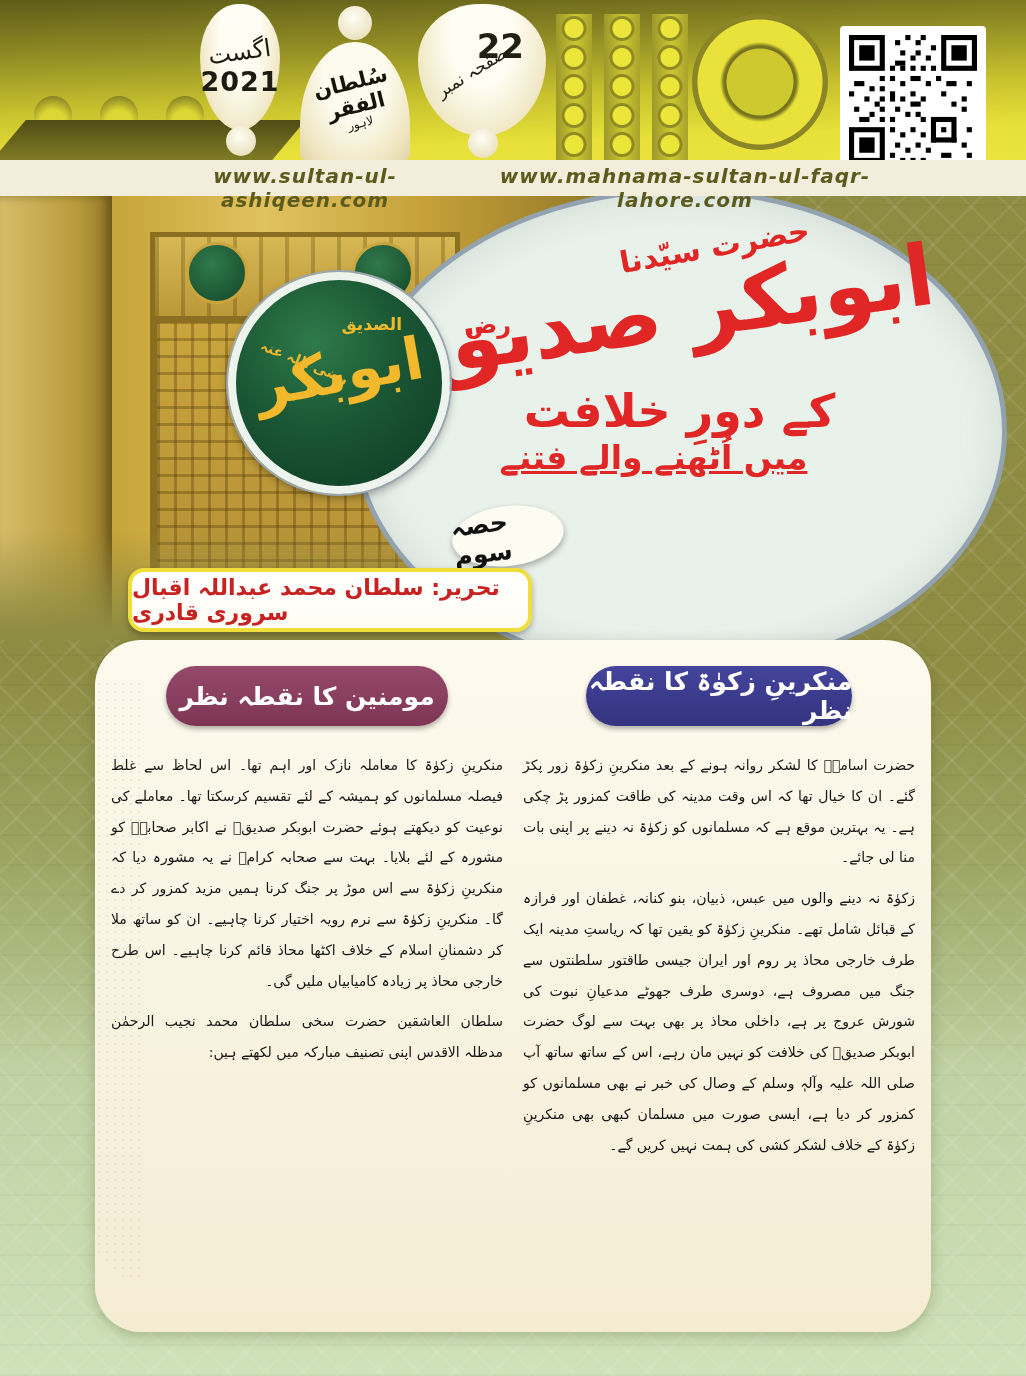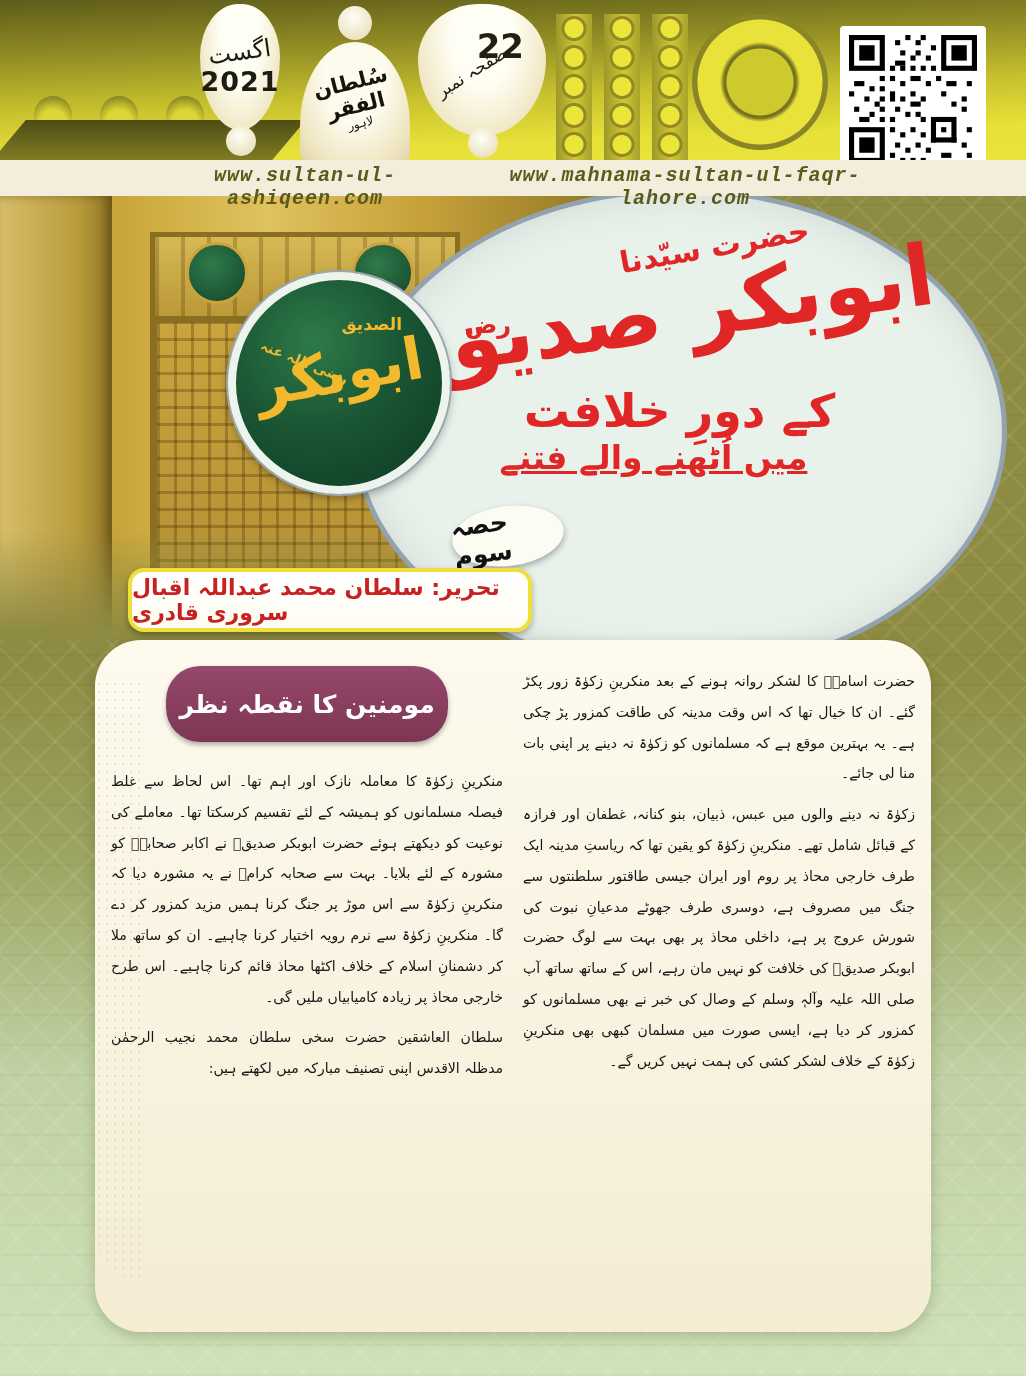--- a/index.html
+++ b/index.html
@@ -36,21 +36,21 @@
         background:linear-gradient(90deg,#9d982a,#cdc731 55%,#a8a32b);
         background-image:radial-gradient(circle at 50% 50%,#ece63a 0 9px,#8f8a24 10px 12px,transparent 13px),
                          linear-gradient(90deg,#9d982a,#cdc731 55%,#a8a32b);
         background-size:36px 29px,100% 100%;background-repeat:repeat-y,no-repeat;}
   .ring{position:absolute;left:692px;top:14px;width:136px;height:136px;border-radius:50%;
         background:radial-gradient(circle,#cfc930 0 33px,#77731f 34px 36px,#e8e23a 40px 62px,#8a8526 63px 68px,transparent 69px);}
   .qr-box{position:absolute;left:840px;top:26px;width:146px;height:146px;background:#fff;border-radius:4px;
         display:flex;align-items:center;justify-content:center;}
   .qr-box svg{width:128px;height:128px;}
   
-  .urlbar{position:absolute;left:0;top:160px;width:1026px;height:36px;z-index:3;background:#f2eedb;font-family:Liberation Mono, monospace;}
+  .urlbar{position:absolute;left:0;top:160px;width:1026px;height:36px;z-index:3;background:#f2eedb;}
   .urlbar span{position:absolute;top:4px;font-size:20px;font-weight:bold;font-style:italic;color:#5c5b1d;letter-spacing:1px;}
   .url-left{left:140px;width:330px;text-align:center;}
   .url-right{left:480px;width:410px;text-align:center;}
   
   .hero{position:absolute;left:0;top:196px;width:1026px;height:444px;z-index:1;}
   .door-photo{position:absolute;left:0;top:0;width:590px;height:444px;overflow:hidden;
         background:linear-gradient(90deg,#a98c2e 0,#caa83c 22%,#e0c25e 45%,#c6a13a 72%,#967b28 100%);}
   .door-pillar{position:absolute;left:0;top:0;width:112px;height:100%;
         background:linear-gradient(90deg,#d8bd6a,#b99b3c 70%,#8f7526);box-shadow:inset -6px 0 10px rgba(60,40,0,.4);}
   .door-grill{position:absolute;left:150px;top:120px;width:300px;height:324px;border:7px solid #8a6f22;
@@ -85,21 +85,21 @@
   .author-bar{position:absolute;left:128px;top:372px;width:396px;height:56px;border-radius:16px;
         background:linear-gradient(180deg,#ffffff,#fffdf2);border:4px solid #f0df3a;box-shadow:0 3px 6px rgba(0,0,0,.3);
         display:flex;align-items:center;justify-content:center;font-size:22px;font-weight:bold;color:#c62222;}
   
   .panel{position:absolute;left:95px;top:640px;width:836px;height:692px;z-index:5;border-radius:46px;
         background:linear-gradient(180deg,#fdfaee 0%,#f8f2df 60%,#f4ecd3 100%);
         box-shadow:0 4px 14px rgba(60,60,20,.25);direction:rtl;display:flex;gap:20px;padding:26px 16px 0 16px;box-sizing:border-box;}
   .panel-dots{position:absolute;left:0;top:40px;width:46px;height:600px;opacity:.5;border-radius:0 0 0 46px;
         background:radial-gradient(rgba(170,150,80,.35) 1px,transparent 1.4px);background-size:8px 8px;}
   .col{width:49%;}
-  .pill{height:76px;border-radius:34px;display:flex;align-items:center;justify-content:center;
+  .pill{height:60px;border-radius:34px;display:flex;align-items:center;justify-content:center;
         color:#fff;font-size:25px;font-weight:bold;margin:0 auto 24px auto;box-shadow:0 3px 5px rgba(0,0,0,.3);}
   .pill-blue{background:linear-gradient(180deg,#44449c,#33337f);width:68%;}
   .pill-plum{background:linear-gradient(180deg,#95496b,#7e3553);width:72%;}
   .col p{margin:0 0 10px 0;font-size:14px;line-height:2.2;color:#161616;text-align:justify;}
   .col p.quote{text-align:right;}
 </style>
 </head>
 <body>
 
 <div class="page">
@@ -262,20 +262,21 @@
 
     <div class="part-badge">حصہ سوم</div>
 
     <div class="author-bar">تحریر: سلطان محمد عبداللہ اقبال سروری قادری</div>
   </section>
 
   <section class="panel">
     <div class="panel-dots"></div>
 
     <div class="col">
+      <div class="pill pill-blue">منکرینِ زکوٰۃ کا نقطہ نظر</div>
       <p>حضرت اسامہؓ کا لشکر روانہ ہونے کے بعد منکرینِ زکوٰۃ زور پکڑ گئے۔ ان کا خیال تھا کہ اس وقت مدینہ کی طاقت کمزور پڑ چکی ہے۔ یہ بہترین موقع ہے کہ مسلمانوں کو زکوٰۃ نہ دینے پر اپنی بات منا لی جائے۔</p>
       <p>زکوٰۃ نہ دینے والوں میں عبس، ذبیان، بنو کنانہ، غطفان اور فرازہ کے قبائل شامل تھے۔ منکرینِ زکوٰۃ کو یقین تھا کہ ریاستِ مدینہ ایک طرف خارجی محاذ پر روم اور ایران جیسی طاقتور سلطنتوں سے جنگ میں مصروف ہے، دوسری طرف جھوٹے مدعیانِ نبوت کی شورش عروج پر ہے، داخلی محاذ پر بھی بہت سے لوگ حضرت ابوبکر صدیقؓ کی خلافت کو نہیں مان رہے، اس کے ساتھ ساتھ آپ صلی اللہ علیہ وآلہٖ وسلم کے وصال کی خبر نے بھی مسلمانوں کو کمزور کر دیا ہے، ایسی صورت میں مسلمان کبھی بھی منکرینِ زکوٰۃ کے خلاف لشکر کشی کی ہمت نہیں کریں گے۔</p>
     </div>
 
     <div class="col">
       <div class="pill pill-plum">مومنین کا نقطہ نظر</div>
       <p>منکرینِ زکوٰۃ کا معاملہ نازک اور اہم تھا۔ اس لحاظ سے غلط فیصلہ مسلمانوں کو ہمیشہ کے لئے تقسیم کرسکتا تھا۔ معاملے کی نوعیت کو دیکھتے ہوئے حضرت ابوبکر صدیقؓ نے اکابر صحابہؓ کو مشورہ کے لئے بلایا۔ بہت سے صحابہ کرامؓ نے یہ مشورہ دیا کہ منکرینِ زکوٰۃ سے اس موڑ پر جنگ کرنا ہمیں مزید کمزور کر دے گا۔ منکرینِ زکوٰۃ سے نرم رویہ اختیار کرنا چاہیے۔ ان کو ساتھ ملا کر دشمنانِ اسلام کے خلاف اکٹھا محاذ قائم کرنا چاہیے۔ اس طرح خارجی محاذ پر زیادہ کامیابیاں ملیں گی۔</p>
       <p>سلطان العاشقین حضرت سخی سلطان محمد نجیب الرحمٰن مدظلہ الاقدس اپنی تصنیف مبارکہ میں لکھتے ہیں:</p>
     </div>
   </section>

